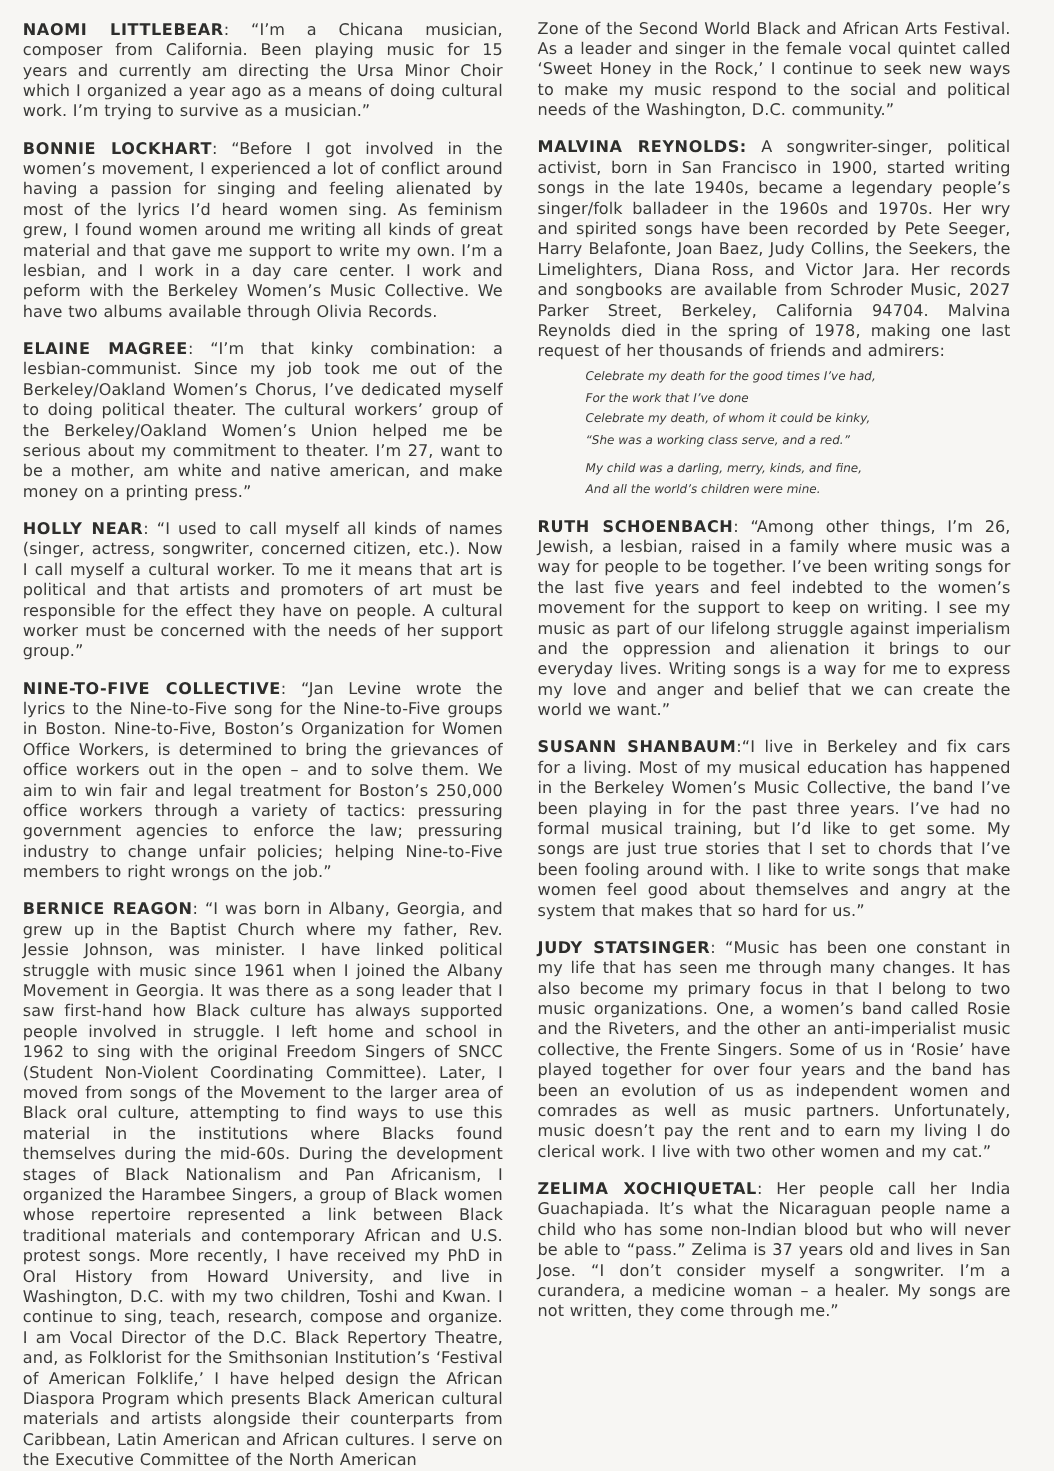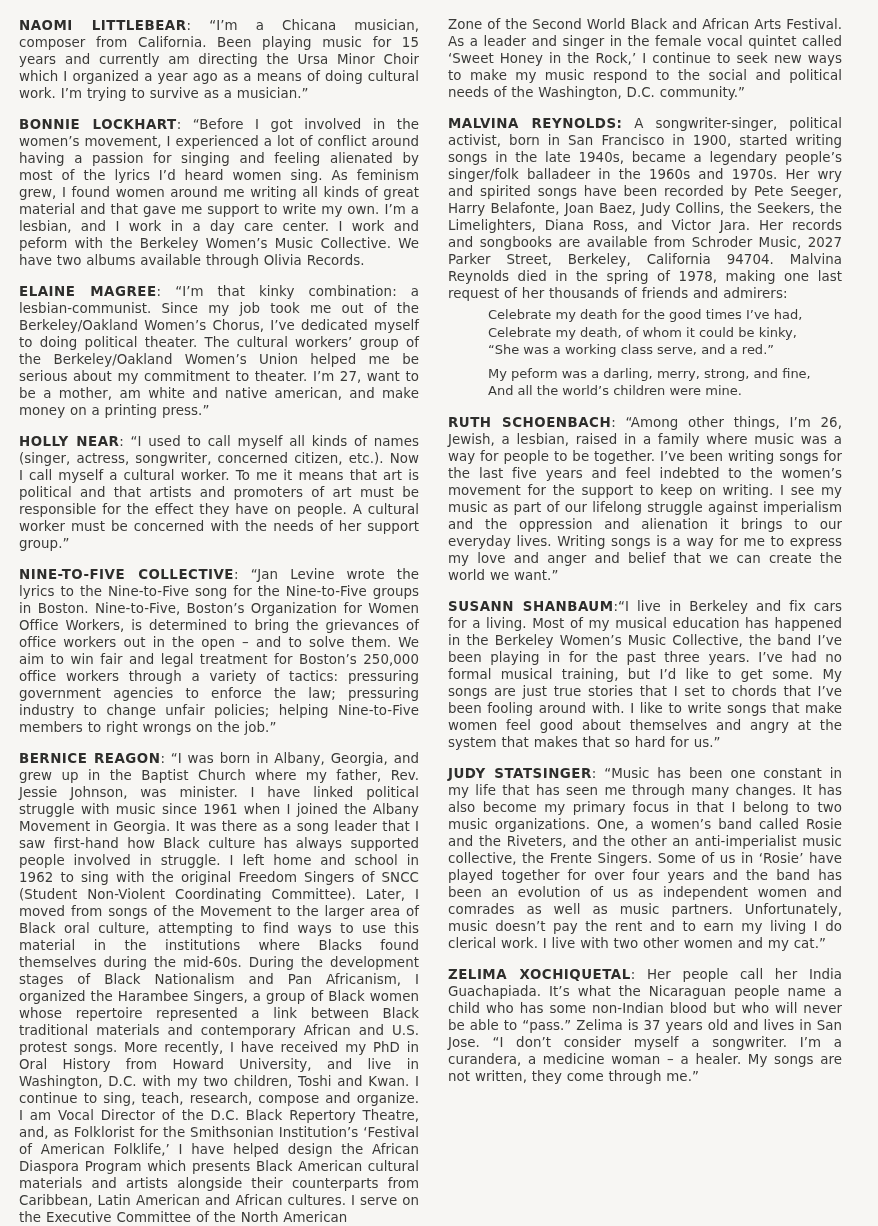--- a/index.html
+++ b/index.html
@@ -16,21 +16,21 @@
     .col-right { left: 448px; width: 394px; top: 16px; }
     .entry {
       font-size: 13.4px;
       line-height: 17px;
       text-align: justify;
       margin: 0 0 14px 0;
       letter-spacing: 0.05px;
       word-spacing: 0.5px;
     }
     .name { font-weight: bold; color: #2e2e2c; letter-spacing: 0.5px; }
-    .poem { margin: 4px 0 14px 0; padding-left: 40px; font-size: 13px; line-height: 17.5px; }
+    .poem { margin: 4px 0 14px 0; padding-left: 40px; font-style: italic; font-size: 10px; line-height: 17.5px; }
     .stanza { margin-bottom: 6px; }
     .line { display: block; white-space: nowrap; }
     .line.indent { padding-left: 58px; }
     .edge-shadow { position: absolute; right: 0; top: 0; width: 14px; height: 1226px;
       background: linear-gradient(to right, rgba(255,255,255,0), rgba(225,225,222,0.7)); }
   </style>
 </head>
 <body>
 
 <div class="page">
@@ -45,25 +45,26 @@
   </div>
 
   <div class="col col-right">
     <p class="entry">Zone of the Second World Black and African Arts Festival. As a leader and singer in the female vocal quintet called ‘Sweet Honey in the Rock,’ I continue to seek new ways to make my music respond to the social and political needs of the Washington, D.C. community.”</p>
 
     <p class="entry" style="margin-bottom:4px"><span class="name">MALVINA REYNOLDS:</span><span> A songwriter-singer, political activist, born in San Francisco in 1900, started writing songs in the late 1940s, became a legendary people’s singer/folk balladeer in the 1960s and 1970s. Her wry and spirited songs have been recorded by Pete Seeger, Harry Belafonte, Joan Baez, Judy Collins, the Seekers, the Limelighters, Diana Ross, and Victor Jara. Her records and songbooks are available from Schroder Music, 2027 Parker Street, Berkeley, California 94704. Malvina Reynolds died in the spring of 1978, making one last request of her thousands of friends and admirers:</span></p>
 
     <div class="poem">
       <div class="stanza">
         <span class="line">Celebrate my death for the good times I’ve had,</span>
+        <span class="line">For the work that I’ve done</span>
         <span class="line">Celebrate my death, of whom it could be kinky,</span>
         <span class="line">“She was a working class serve, and a red.”</span>
       </div>
       <div class="stanza">
-        <span class="line">My peform was a darling, merry, strong, and fine,</span>
+        <span class="line">My child was a darling, merry, kinds, and fine,</span>
         <span class="line">And all the world’s children were mine.</span>
       </div>
     </div>
 
     <p class="entry"><span class="name">RUTH SCHOENBACH</span><span>: “Among other things, I’m 26, Jewish, a lesbian, raised in a family where music was a way for people to be together. I’ve been writing songs for the last five years and feel indebted to the women’s movement for the support to keep on writing. I see my music as part of our lifelong struggle against imperialism and the oppression and alienation it brings to our everyday lives. Writing songs is a way for me to express my love and anger and belief that we can create the world we want.”</span></p>
     <p class="entry"><span class="name">SUSANN SHANBAUM</span><span>:“I live in Berkeley and fix cars for a living. Most of my musical education has happened in the Berkeley Women’s Music Collective, the band I’ve been playing in for the past three years. I’ve had no formal musical training, but I’d like to get some. My songs are just true stories that I set to chords that I’ve been fooling around with. I like to write songs that make women feel good about themselves and angry at the system that makes that so hard for us.”</span></p>
     <p class="entry"><span class="name">JUDY STATSINGER</span><span>: “Music has been one constant in my life that has seen me through many changes. It has also become my primary focus in that I belong to two music organizations. One, a women’s band called Rosie and the Riveters, and the other an anti-imperialist music collective, the Frente Singers. Some of us in ‘Rosie’ have played together for over four years and the band has been an evolution of us as independent women and comrades as well as music partners. Unfortunately, music doesn’t pay the rent and to earn my living I do clerical work. I live with two other women and my cat.”</span></p>
     <p class="entry"><span class="name">ZELIMA XOCHIQUETAL</span><span>: Her people call her India Guachapiada. It’s what the Nicaraguan people name a child who has some non-Indian blood but who will never be able to “pass.” Zelima is 37 years old and lives in San Jose. “I don’t consider myself a songwriter. I’m a curandera, a medicine woman – a healer. My songs are not written, they come through me.”</span></p>
   </div>
 

